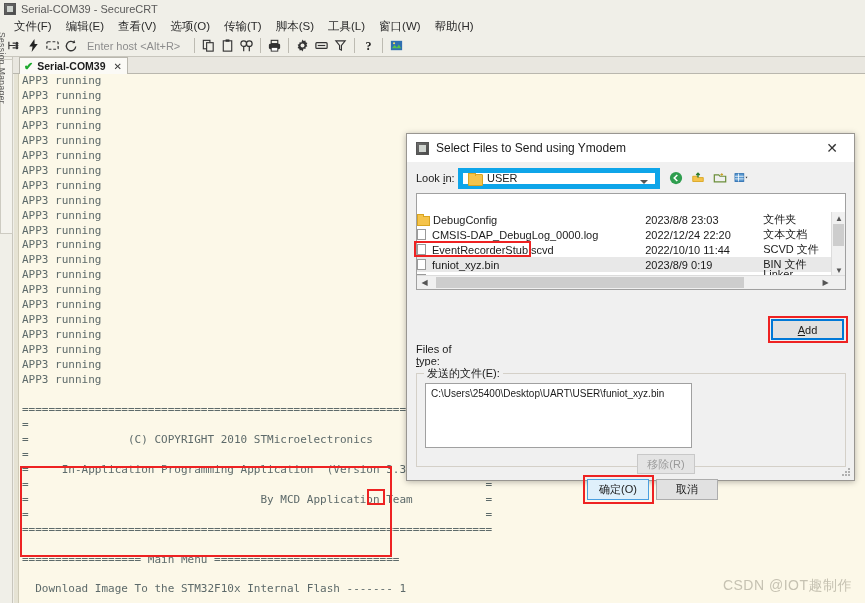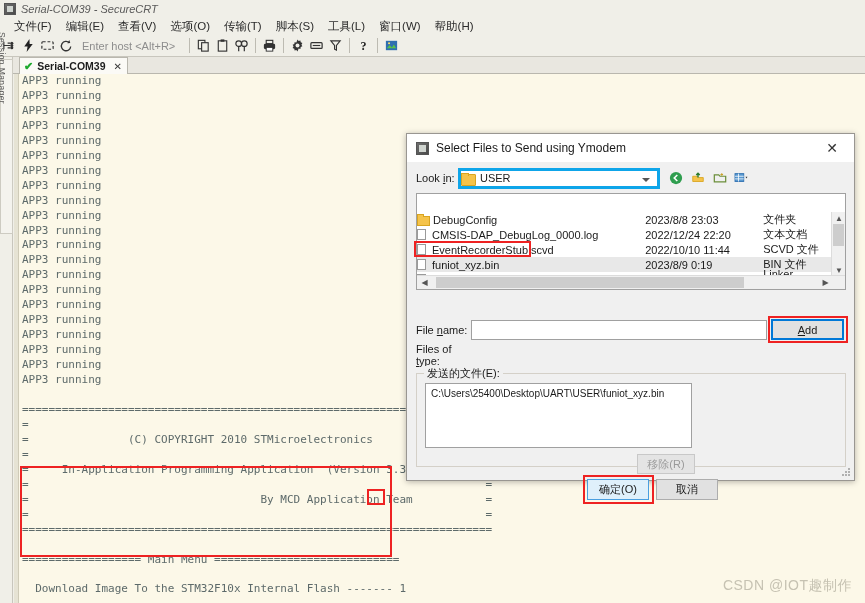--- a/index.html
+++ b/index.html
@@ -30,21 +30,21 @@
     border: 1px solid #555;
     position: relative;
     margin-right: 5px;
     flex: 0 0 auto;
   }
   .titlebar-icon::after {
     content: ""; position: absolute; left: 2px; top: 2px;
     width: 6px; height: 6px; background: #cfd4cf;
   }
   .titlebar-text {
-    font-size: 11px; color: #5a5a5a; white-space: nowrap; font-style: italic;
+    font-size: 11px; color: #5a5a5a; white-space: nowrap;
   }
 
   
   .menubar {
     position: absolute; left: 0; top: 18px; width: 865px; height: 17px;
     background: #f0efe8;
     display: flex; align-items: center;
     padding-left: 7px;
   }
   .menu-item {
@@ -52,20 +52,21 @@
     padding: 0 7px; white-space: nowrap; cursor: default;
     line-height: 17px;
   }
 
   
   .toolbar {
     position: absolute; left: 0; top: 35px; width: 865px; height: 22px;
     background: #f0efe8;
     border-bottom: 1px solid #c8c6bd;
     display: flex; align-items: center;
+    padding-left: 5px;
   }
   .tb-btn {
     width: 19px; height: 19px;
     display: flex; align-items: center; justify-content: center;
     color: #3a3a3a; font-size: 13px;
     cursor: default; flex: 0 0 auto;
   }
   .tb-sep {
     width: 1px; height: 15px; background: #bdbbb2; margin: 0 4px; flex: 0 0 auto;
   }
@@ -189,23 +190,23 @@
   .lookin-row {
     position: absolute; left: 9px; top: 5px; width: 430px; height: 22px;
     display: flex; align-items: center;
   }
   .lookin-label {
     font-size: 11px; color: #1a1a1a; width: 42px; white-space: nowrap;
   }
   .lookin-label u { text-decoration: underline; }
   .lookin-combo {
     width: 202px; height: 21px;
-    background: #fff; border: 3px solid #0ea5e9;
-    display: flex; align-items: center;
-    position: relative;
+    background: #fff; border: 5px solid #0ea5e9;
+    display: flex; align-items: center;
+    padding-left: 5px; position: relative;
   }
   .folder-ico {
     width: 13px; height: 11px; margin-right: 6px; flex:0 0 auto;
     position: relative;
   }
   .folder-ico::before {
     content:""; position:absolute; left:0; top:1px; width:13px; height:10px;
     background:#f5c34a; border:1px solid #d9a520; border-radius:0 1px 1px 1px;
   }
   .folder-ico::after {
@@ -674,24 +675,20 @@
           <div class="thumb"></div>
           <div class="fl-sb-dn">▼</div>
         </div>
         <div class="fl-scroll-h">
           <div class="hsb-l">◀</div>
           <div class="hthumb"></div>
           <div class="hsb-r">▶</div>
         </div>
       </div>
 
-      <div class="fname-row">
-        <div class="fname-label">File <u>n</u>ame:</div>
-        <input class="fname-input" type="text" value="" style="">
-      </div>
 
       <div class="add-btn"><u>A</u>dd</div>
       <div class="annot-red" style="left:361px; top:154px; width:80px; height:27px;"></div>
 
       <div class="ftype-row">
         <div class="ftype-label">Files of <u>t</u>ype:</div>
       </div>
 
       <div class="sentgroup">
         <div class="sentgroup-legend">发送的文件(E):</div>

